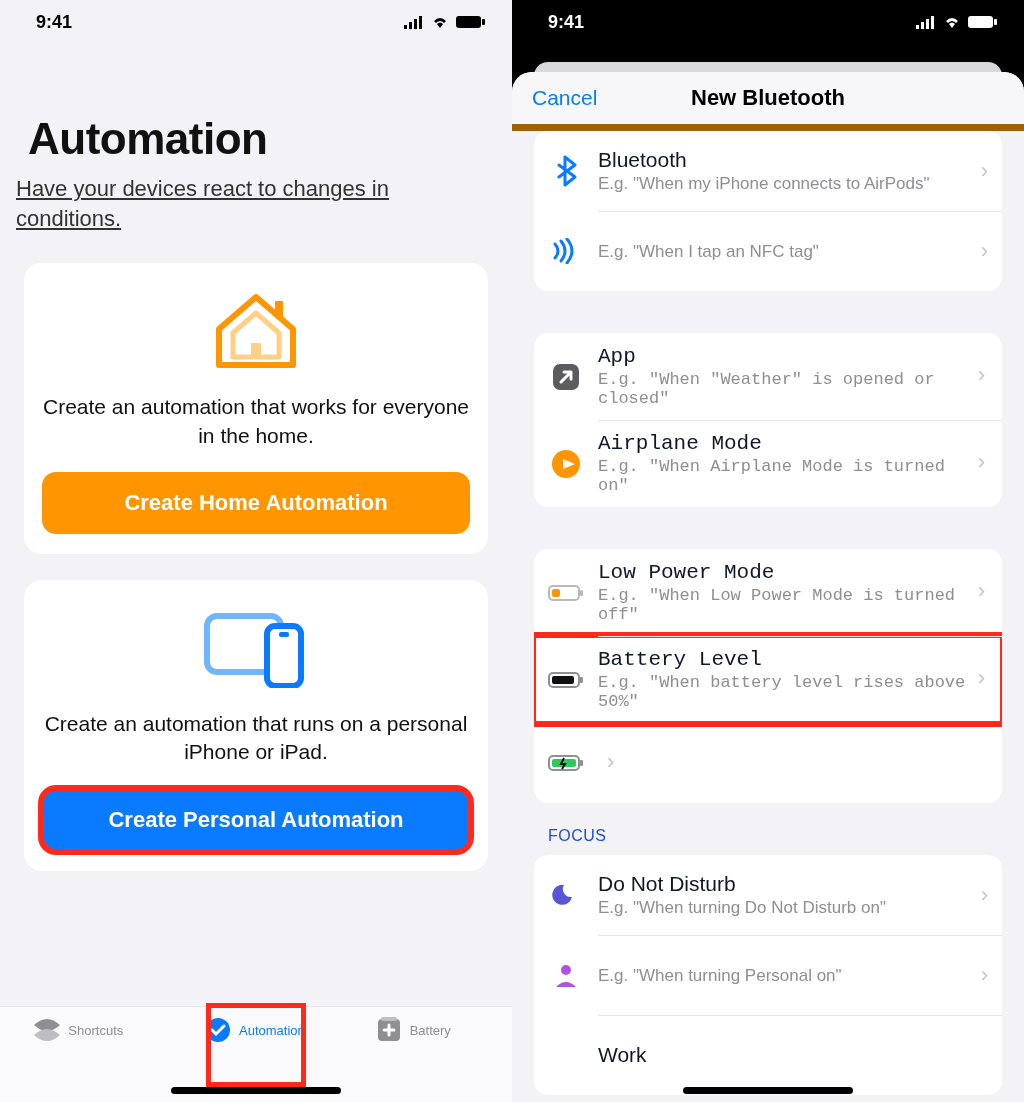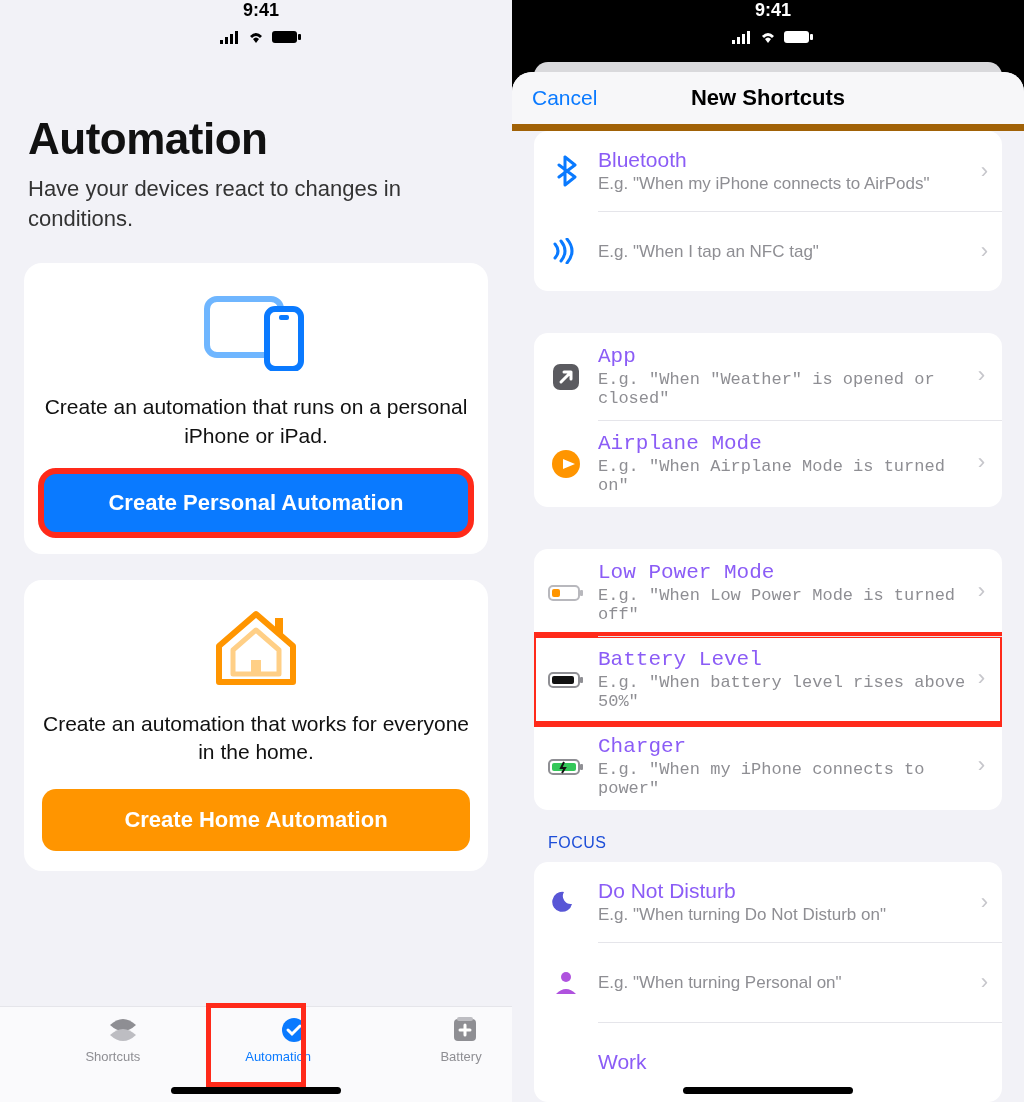--- a/index.html
+++ b/index.html
@@ -3,63 +3,63 @@
 <meta charset="utf-8">
 <style>
   * { box-sizing: border-box; margin: 0; padding: 0; }
   html, body { width: 1024px; height: 1102px; font-family: -apple-system, "Helvetica Neue", Arial, sans-serif; }
   body { display: flex; }
   .phone { width: 512px; height: 1102px; position: relative; overflow: hidden; }
   .phone-left { background: #f2f2f7; }
   .phone-right { background: #000; }
 
   
-  .status-bar { height: 44px; display: flex; align-items: center; justify-content: space-between; padding: 0 26px 0 36px; font-weight: 700; font-size: 18px; flex-direction: column; }
+  .status-bar { height: 44px; display: flex; align-items: center; justify-content: space-between; padding: 0 26px 0 36px; font-weight: 700; font-size: 18px; }
   .status-bar.light { color: #000; }
   .status-bar.dark { color: #fff; }
   .status-icons { display: flex; align-items: center; gap: 6px; }
 
   
   .page-title { font-size: 44px; font-weight: 800; letter-spacing: -0.5px; padding: 70px 28px 4px; color: #111; }
-  .page-subtitle { font-size: 22px; color: #333; padding: 6px 28px 30px; line-height: 1.35; }
+  .page-subtitle { font-size: 22px; color: #333; padding: 6px 16px 30px; line-height: 1.35; text-decoration: underline; }
 
   .card { background: #fff; border-radius: 18px; margin: 0 24px 26px; padding: 28px 18px 20px; text-align: center; }
   .card-desc { font-size: 21px; color: #111; margin: 18px 0 22px; line-height: 1.35; }
   .big-btn { display: block; width: 100%; border: none; border-radius: 14px; font-size: 22px; font-weight: 700; padding: 18px 0; color: #fff; cursor: pointer; }
   .btn-blue { background: #0a7aff; }
   .btn-orange { background: #ff9500; }
   .highlight-red { outline: 6px solid #ff2a1a; outline-offset: -2px; border-radius: 14px; }
 
   .devices-icon { display:inline-block; }
   .home-icon { display:inline-block; }
 
   
   .tabbar { position: absolute; bottom: 0; left: 0; right: 0; height: 96px; background: #fafafc; display: flex; justify-content: space-around; align-items: flex-start; padding-top: 8px; border-top: 1px solid #e5e5ea; }
-  .tab { display: flex; flex-direction: column; align-items: flex-end; gap: 4px; font-size: 13px; color: #8e8e93; width: 110px; }
+  .tab { display: flex; flex-direction: row; align-items: center; gap: 4px; font-size: 13px; color: #8e8e93; width: 110px; }
   .tab.active { color: #0a7aff; }
   .tab-hl { position: absolute; border: 5px solid #ff2a1a; }
   .home-indicator-l { position: absolute; bottom: 8px; left: 50%; transform: translateX(-50%); width: 170px; height: 7px; background: #000; border-radius: 4px; }
 
   
   .modal-back { position: absolute; top: 62px; left: 22px; right: 22px; height: 14px; background: #d9d9dc; border-radius: 16px 16px 0 0; }
   .modal { position: absolute; top: 72px; left: 0; right: 0; bottom: 0; background: #f2f2f7; border-radius: 20px 20px 0 0; overflow: hidden; }
   .modal-header { height: 59px; background: #f7f7f9; border-bottom: 7px solid #a16207; display: flex; align-items: center; justify-content: center; position: relative; }
   .modal-title { font-size: 22px; font-weight: 700; }
   .modal-cancel { position: absolute; left: 20px; font-size: 21px; color: #0a7aff; font-weight: 400; }
 
   .list-scroll { padding: 0 22px; }
   .section-label { font-size: 16px; color: #1d4ed8; padding: 24px 14px 10px; letter-spacing: 0.5px; }
   .list-group { background: #fff; border-radius: 14px; overflow: hidden; }
   .list-group + .list-group { margin-top: 42px; font-family: Liberation Mono, monospace; }
   .group2 { margin-top: 42px; }
   .row { display: flex; align-items: center; padding: 12px 14px; position: relative; min-height: 80px; }
   .row + .row::before { content:""; position:absolute; top:0; left:64px; right:0; height:1px; background:#e5e5ea; }
   .row-icon { width: 36px; height: 36px; flex-shrink: 0; display:flex; align-items:center; justify-content:center; margin-right: 14px; }
   .row-text { flex: 1; min-width: 0; }
-  .row-title { font-size: 21px; font-weight: 500; color: #8b5cf6; }
+  .row-title { font-size: 21px; font-weight: 500; color: #0f172a; }
   .row-sub { font-size: 17px; color: #8e8e93; margin-top: 2px; }
   .chev { color: #c7c7cc; font-size: 22px; margin-left: 6px; }
   .row-hl { outline: 6px solid #ff2a1a; outline-offset: -2px; position: relative; z-index: 2; }
 
   .home-indicator-r { position: absolute; bottom: 8px; left: 50%; transform: translateX(-50%); width: 170px; height: 7px; background: #000; border-radius: 4px; z-index: 50; }
 </style>
 </head>
 <body>
 
 <div class="phone phone-left">
@@ -77,46 +77,46 @@
         </svg>
       <svg width="30" height="14" viewBox="0 0 30 14">
           <rect x="0" y="1" width="25" height="12" rx="3" fill="#000"></rect>
           <rect x="26" y="4" width="3" height="6" rx="1" fill="#000"></rect>
         </svg>
     </span>
   </div>
 
   <h1 class="page-title">Automation</h1>
   <p class="page-subtitle">Have your devices react to changes in conditions.</p>
-
-  <div class="card">
-    <span class="devices-icon">
-      <svg width="110" height="80" viewBox="0 0 110 80">
-        <rect x="6" y="8" width="74" height="56" rx="10" fill="none" stroke="#6fb6ff" stroke-width="6"></rect>
-        <rect x="66" y="18" width="34" height="60" rx="8" fill="#fff" stroke="#0a7aff" stroke-width="6"></rect>
-        <rect x="78" y="24" width="10" height="5" rx="2" fill="#0a7aff"></rect>
-      </svg>
-    </span>
-    <p class="card-desc">Create an automation that runs on a personal iPhone or iPad.</p>
-    <button class="big-btn btn-blue highlight-red">Create Personal Automation</button>
-  </div>
 
   <div class="card">
     <span class="home-icon">
       <svg width="90" height="80" viewBox="0 0 90 80">
         <path d="M45 6 L82 38 V74 H8 V38 Z" fill="none" stroke="#ff9500" stroke-width="6" stroke-linejoin="round"></path>
         <path d="M45 22 L68 42 V66 H22 V42 Z" fill="none" stroke="#ffcf86" stroke-width="5" stroke-linejoin="round"></path>
         <rect x="40" y="52" width="10" height="14" fill="#ffcf86"></rect>
         <rect x="64" y="10" width="8" height="16" fill="#ff9500"></rect>
       </svg>
     </span>
     <p class="card-desc">Create an automation that works for everyone in the home.</p>
     <button class="big-btn btn-orange">Create Home Automation</button>
   </div>
 
+  <div class="card">
+    <span class="devices-icon">
+      <svg width="110" height="80" viewBox="0 0 110 80">
+        <rect x="6" y="8" width="74" height="56" rx="10" fill="none" stroke="#6fb6ff" stroke-width="6"></rect>
+        <rect x="66" y="18" width="34" height="60" rx="8" fill="#fff" stroke="#0a7aff" stroke-width="6"></rect>
+        <rect x="78" y="24" width="10" height="5" rx="2" fill="#0a7aff"></rect>
+      </svg>
+    </span>
+    <p class="card-desc">Create an automation that runs on a personal iPhone or iPad.</p>
+    <button class="big-btn btn-blue highlight-red">Create Personal Automation</button>
+  </div>
+
   <div class="tabbar">
     <div class="tab">
       <svg width="34" height="30" viewBox="0 0 34 30">
           <path d="M4 10 Q17 -2 30 10 Q17 22 4 10 Z" fill="#8e8e93"></path>
           <path d="M4 20 Q17 8 30 20 Q17 32 4 20 Z" fill="#bdbdc2"></path>
         </svg>
       <span>Shortcuts</span>
     </div>
     <div class="tab active">
       <svg width="34" height="30" viewBox="0 0 34 30">
@@ -155,21 +155,21 @@
           <rect x="0" y="1" width="25" height="12" rx="3" fill="#fff"></rect>
           <rect x="26" y="4" width="3" height="6" rx="1" fill="#fff"></rect>
         </svg>
     </span>
   </div>
 
   <div class="modal-back"></div>
   <div class="modal">
     <div class="modal-header">
       <span class="modal-cancel">Cancel</span>
-      <span class="modal-title">New Shortcuts</span>
+      <span class="modal-title">New Bluetooth</span>
     </div>
 
     <div class="list-scroll">
 
       <div class="list-group">
         <div class="row">
           <span class="row-icon">
               <svg width="26" height="32" viewBox="0 0 26 32">
                 <path d="M12 2 V30 L22 22 L6 10 M12 2 L22 10 L6 22" stroke="#0a7aff" stroke-width="3" fill="none" stroke-linejoin="round" stroke-linecap="round"></path>
               </svg>
@@ -253,24 +253,20 @@
         </div>
         <div class="row">
           <span class="row-icon">
               <svg width="36" height="20" viewBox="0 0 36 20">
                 <rect x="1" y="3" width="30" height="14" rx="4" fill="none" stroke="#8f8f94" stroke-width="2"></rect>
                 <rect x="32" y="7" width="3" height="6" rx="1" fill="#8f8f94"></rect>
                 <rect x="4" y="6" width="24" height="8" rx="2" fill="#34c759"></rect>
                 <path d="M16 5 L13 11 H17 L14 16" stroke="#111" stroke-width="2" fill="none"></path>
               </svg>
             </span>
-          <div class="row-text">
-              <div class="row-title">Charger</div>
-              <div class="row-sub">E.g. "When my iPhone connects to power"</div>
-            </div>
           <span class="chev">›</span>
         </div>
       </div>
 
       <div class="section-label">FOCUS</div>
       <div class="list-group">
         <div class="row">
           <span class="row-icon">
               <svg width="28" height="28" viewBox="0 0 28 28">
                 <path d="M20 16 A10 10 0 1 1 12 4 A8 8 0 0 0 20 16 Z" fill="#5856d6"></path>

